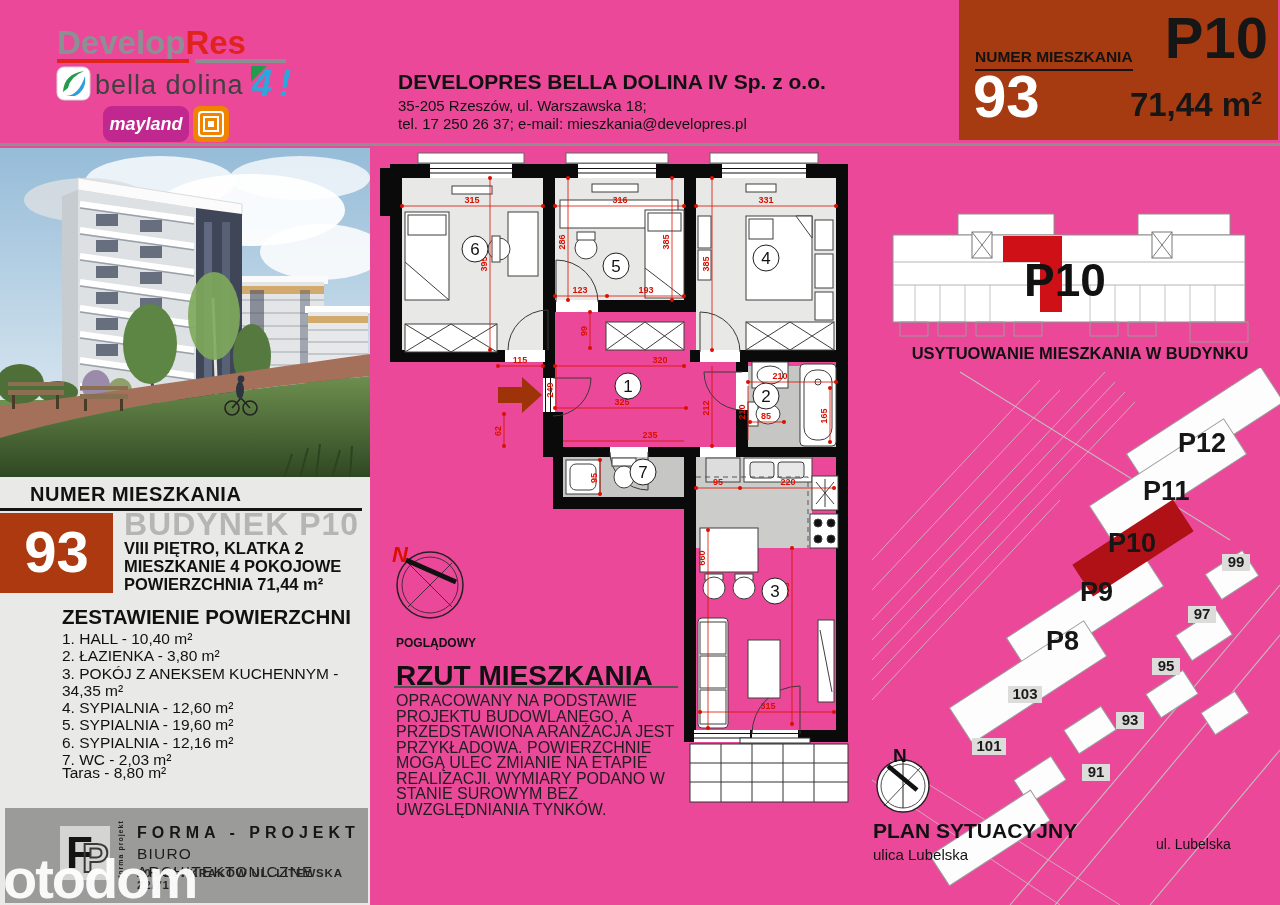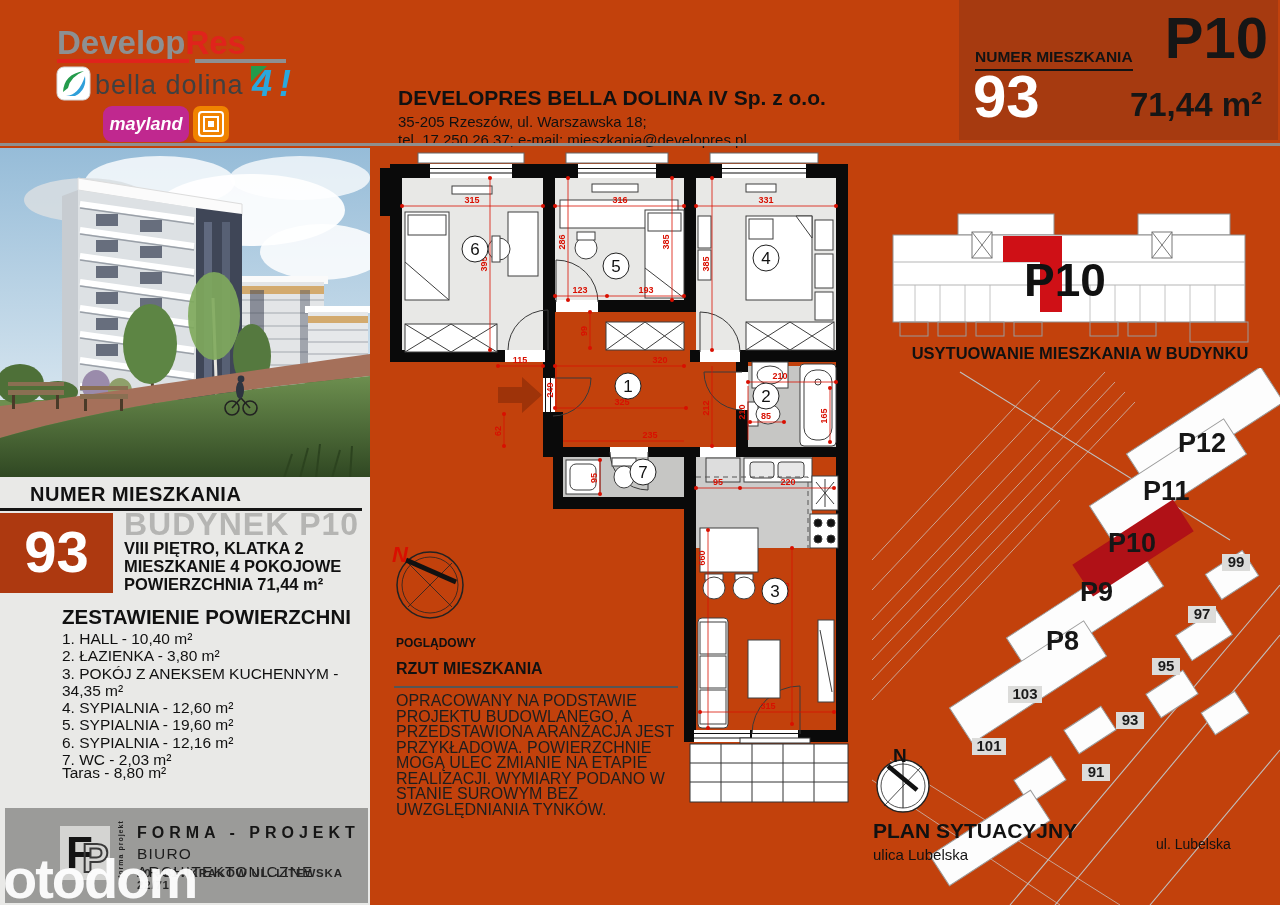--- a/index.html
+++ b/index.html
@@ -1,25 +1,25 @@
 <!DOCTYPE html>
 <html><head>
 <meta charset="utf-8">
 <style>
   html,body{margin:0;padding:0;background:#fff;}
-  #page{position:relative;width:1280px;height:905px;background:#c2410c;overflow:hidden;
+  #page{position:relative;width:1280px;height:905px;background:#ec4899;overflow:hidden;
         font-family:"Liberation Sans",sans-serif;color:#111;}
   .abs{position:absolute;}
   svg{display:block;}
   svg text{font-family:"Liberation Sans",sans-serif;}
   .dim{fill:#d90f00;font-size:9px;font-weight:bold;}
   .roomno{font-size:17px;fill:#111;}
   #divider{left:0;top:143px;width:1280px;height:3px;background:#8f8f8f;}
   
-  #company{left:398px;top:86px;}
+  #company{left:398px;top:70px;}
   #company .name{font-size:21px;font-weight:bold;margin-bottom:3px;}
   #company .l{font-size:15px;line-height:18px;}
   #badge{left:959px;top:0;width:319px;height:140px;background:#a63a10;}
   #badge .lbl{left:16px;top:48px;font-size:15.5px;font-weight:bold;color:#131313;
               border-bottom:2px solid #131313;padding-bottom:3px;}
   #badge .num{left:14px;top:62px;font-size:60px;font-weight:bold;color:#fff;}
   #badge .unit{right:10px;top:4px;font-size:58px;font-weight:bold;color:#161616;}
   #badge .area{right:16px;top:86px;font-size:33px;font-weight:bold;color:#161616;}
   
   #sidebar{left:0;top:477px;width:370px;height:428px;background:#e9e9e7;}
@@ -39,21 +39,21 @@
   #arch .fpbox .p{left:22px;top:7px;font-size:40px;font-weight:bold;color:transparent;
                   -webkit-text-stroke:2px #3a3a3a;line-height:50px;}
   #arch .vert{left:112px;top:70px;font-size:7px;font-weight:bold;color:#222;letter-spacing:1px;
               transform:rotate(-90deg);transform-origin:left top;white-space:nowrap;}
   #arch .n1{left:132px;top:16px;font-size:16px;font-weight:bold;letter-spacing:5px;color:#161616;}
   #arch .n2{left:132px;top:37px;font-size:15.5px;letter-spacing:1.2px;color:#1c1c1c;}
   #arch .n3{left:132px;top:59px;font-size:11.5px;font-weight:bold;letter-spacing:.8px;color:#262626;}
   #watermark{left:3px;top:846px;font-size:56px;font-weight:bold;color:#fff;letter-spacing:-2px;z-index:6;opacity:.95;}
   
   #pg1{left:396px;top:636px;font-size:12px;font-weight:bold;}
-  #pg2{left:396px;top:660px;font-size:16px;font-weight:bold;}
+  #pg2{left:396px;top:660px;font-size:28px;font-weight:bold;}
   #pgrule{left:394px;top:686px;width:284px;height:2px;background:#555;}
   #pgtext{left:396px;top:693px;width:302px;font-size:16px;line-height:15.5px;color:#1e1e1e;}
   
   #usyt{left:898px;top:344px;width:364px;text-align:center;font-size:16.5px;font-weight:bold;}
   #plansyt{left:873px;top:819px;font-size:21px;font-weight:bold;}
   #ulica{left:873px;top:846px;font-size:15px;}
   #ullub{left:1156px;top:836px;font-size:14px;}
 </style>
 </head>
 <body>

